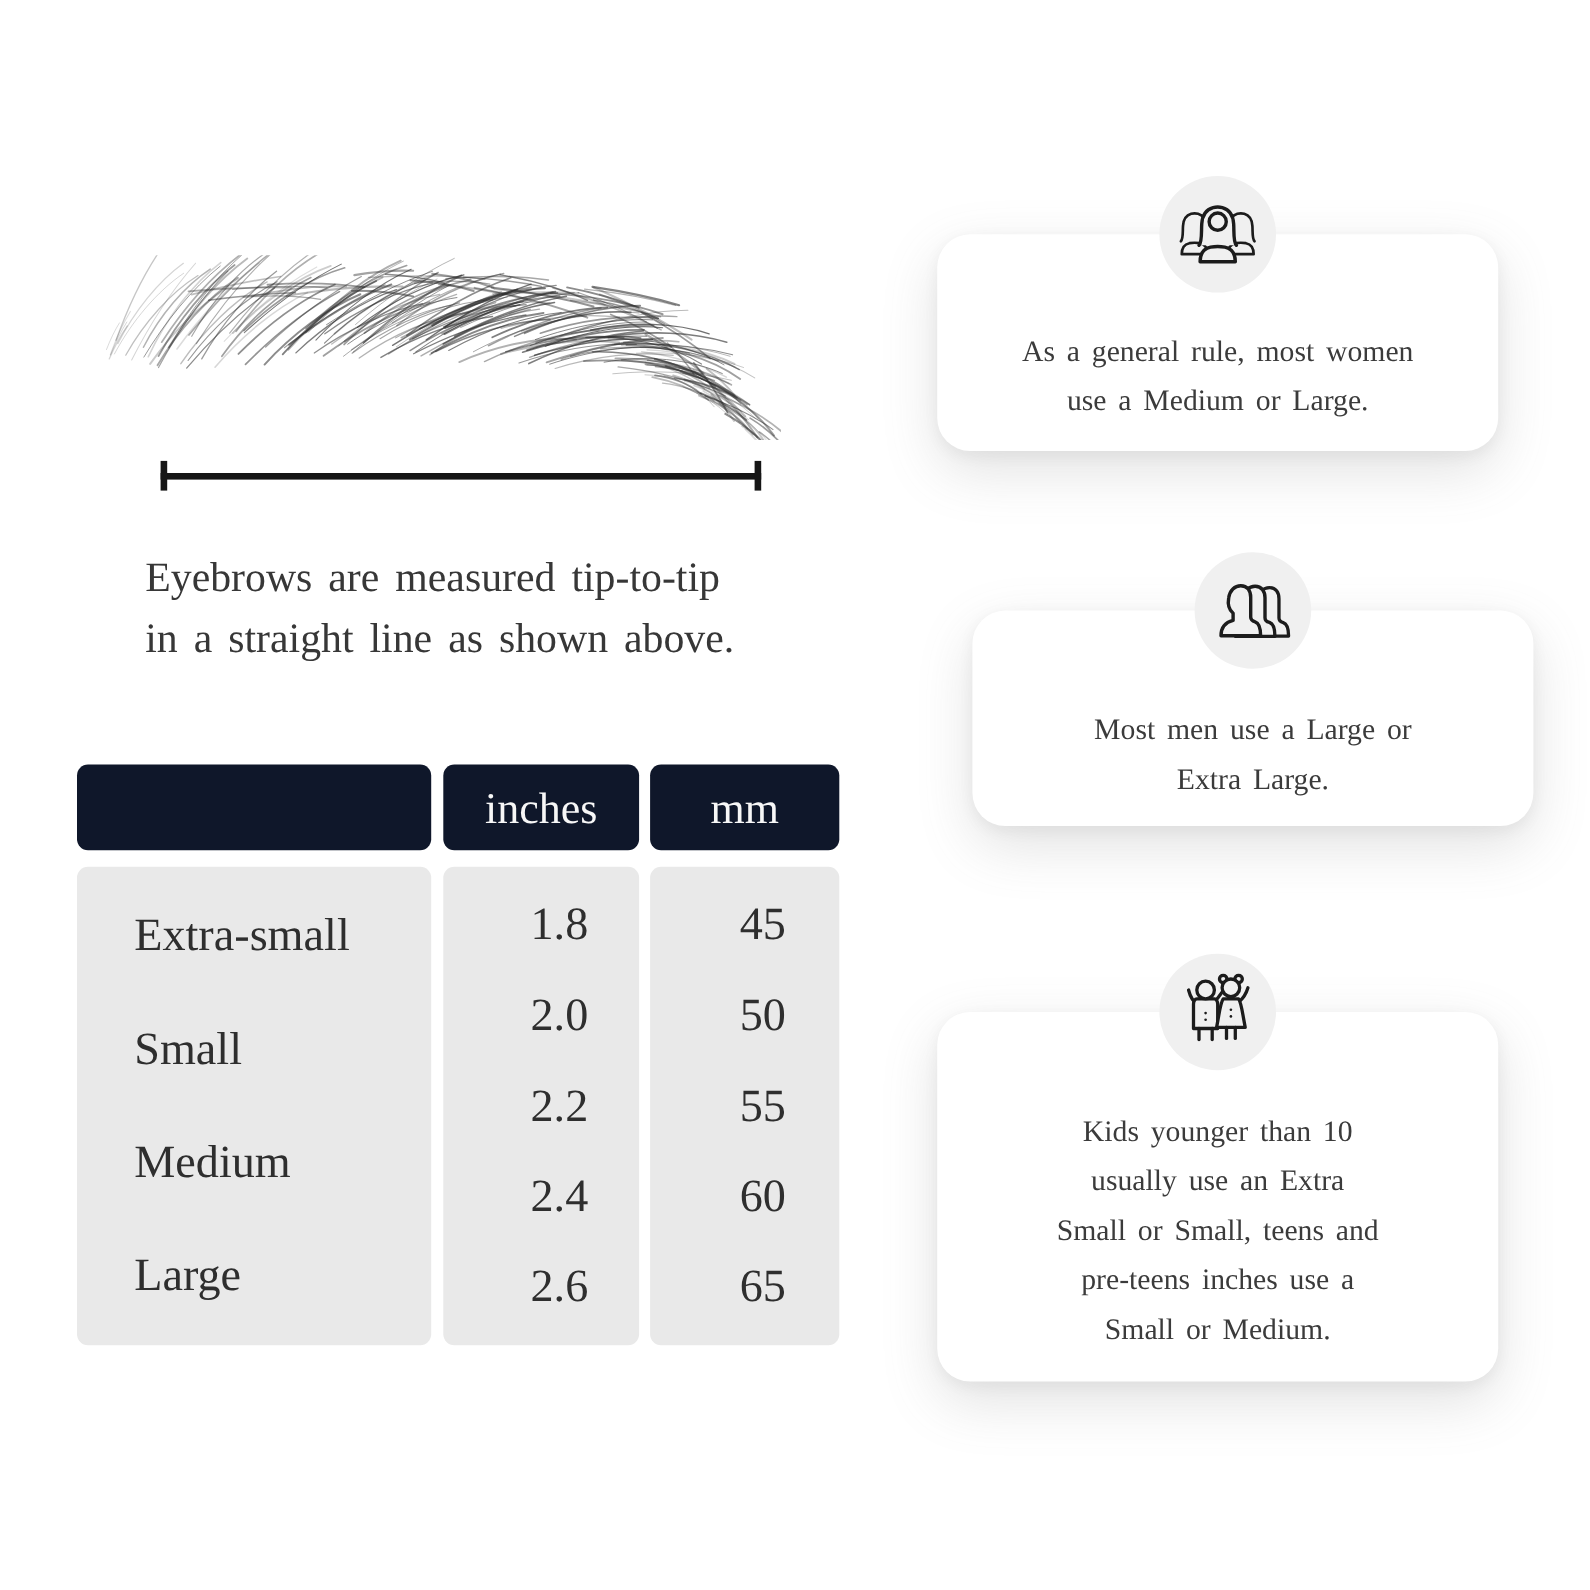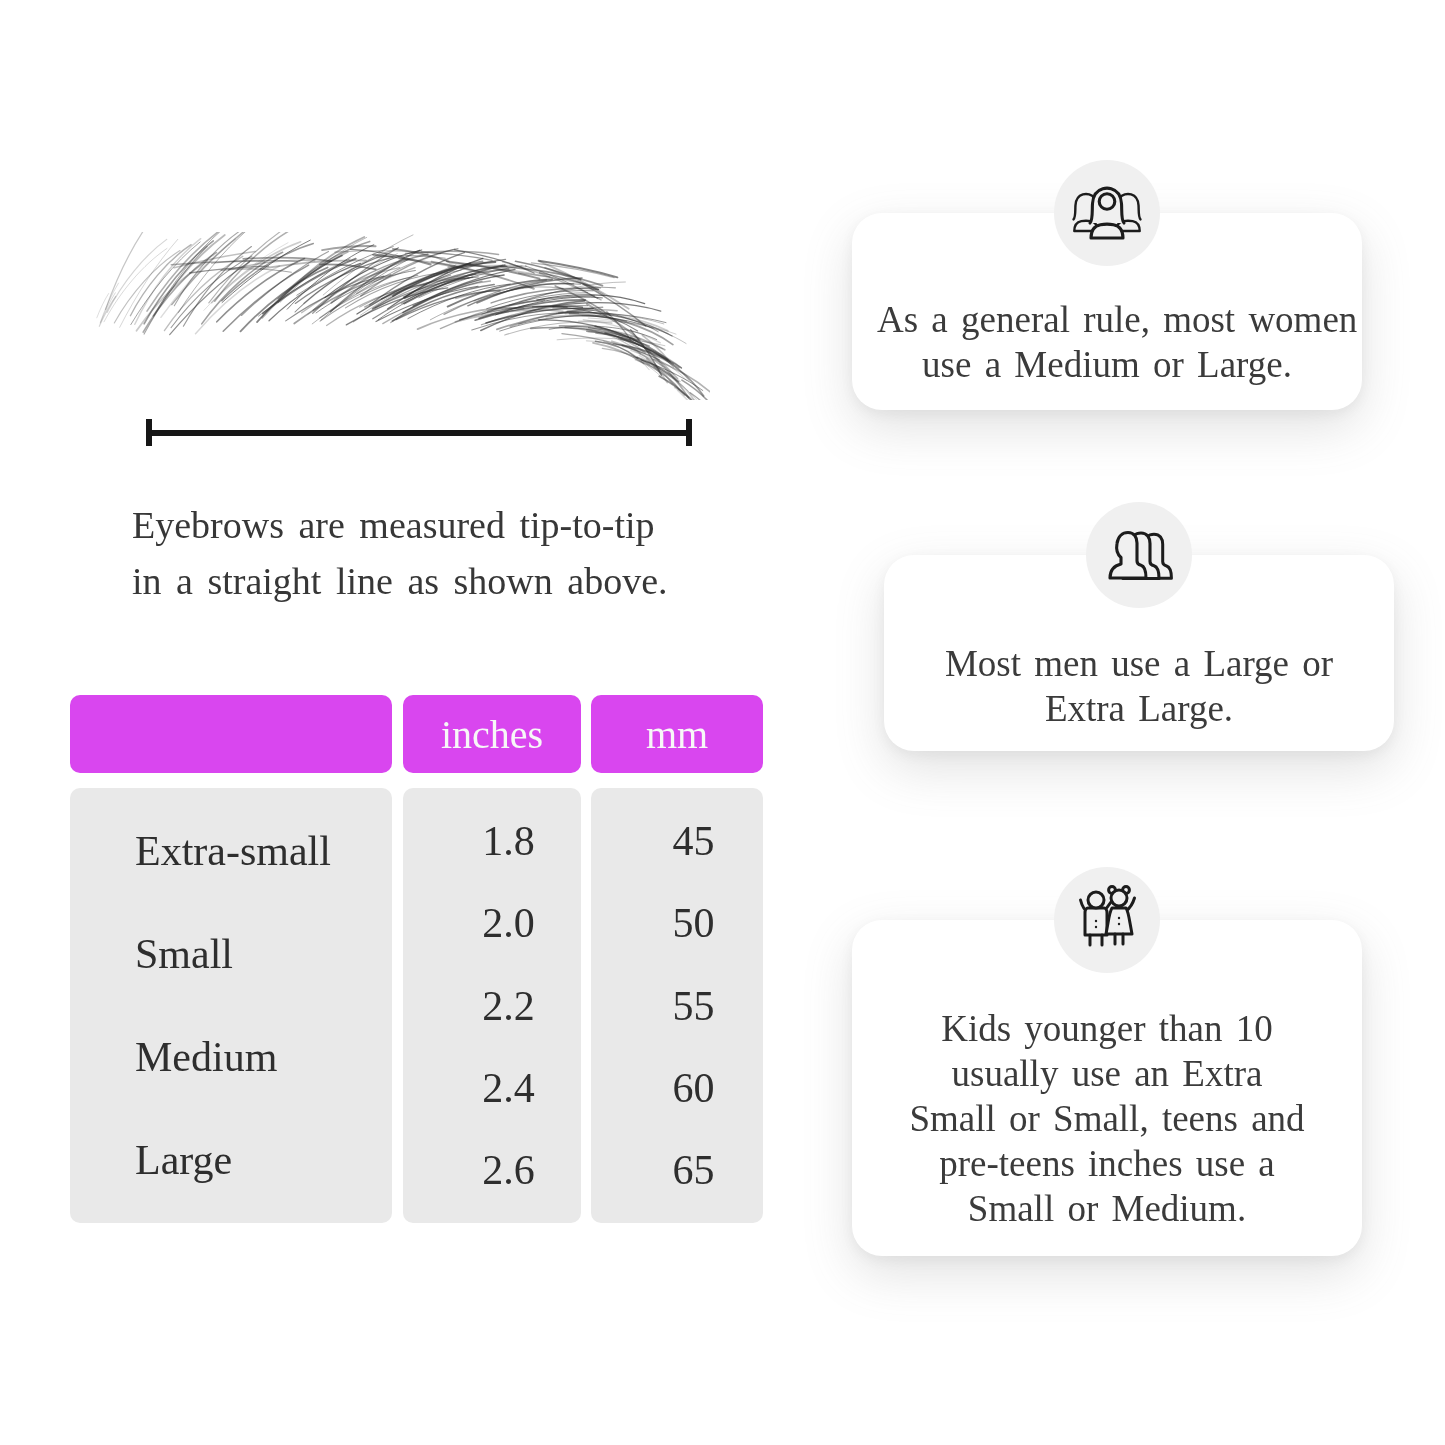--- a/index.html
+++ b/index.html
@@ -12,34 +12,34 @@
   .measure-line{position:absolute;left:146px;top:430px;width:546px;height:6px;background:#161616;}
   .measure-cap{position:absolute;top:419px;width:6px;height:27px;background:#161616;}
   .cap-left{left:146px;}
   .cap-right{left:686px;}
   .caption{
     position:absolute;left:132px;top:497px;width:640px;
     font-size:38px;line-height:56px;word-spacing:5px;color:#373737;
   }
   
   .tbl-box{position:absolute;border-radius:10px;}
-  .tbl-head{background:#d946ef;color:#f7f7f7;top:695px;height:78px;
+  .tbl-head{background:#0f172a;color:#f7f7f7;top:695px;height:78px;
     display:flex;align-items:center;justify-content:center;font-size:40px;}
   .tbl-col{background:#e9e9e9;top:788px;height:435px;display:flex;flex-direction:column;
     padding:12px 0;box-sizing:border-box;font-size:42px;color:#2e2e2e;}
   .col-1{left:70px;width:322px;}
   .col-2{left:403px;width:178px;}
   .col-3{left:591px;width:172px;}
   .tbl-cell{flex:1;display:flex;align-items:center;justify-content:center;padding-left:33px;}
-  .col-1 .tbl-cell{justify-content:flex-start;padding-left:65px;}
+  .col-1 .tbl-cell{justify-content:flex-start;padding-left:52px;}
   
   .card{
     position:absolute;left:852px;width:510px;background:#ffffff;border-radius:30px;
     box-shadow:0 18px 50px rgba(110,110,110,0.20), 0 4px 14px rgba(0,0,0,0.05);
-    box-sizing:border-box;text-align:center;font-size:37px;line-height:45px;
+    box-sizing:border-box;text-align:center;font-size:27px;line-height:45px;
     word-spacing:4px;color:#3b3b3b;
   }
   .card-icon-circle{
     position:absolute;left:50%;top:-53px;transform:translateX(-50%);
     width:106px;height:106px;border-radius:50%;background:#f0f0f0;
     display:flex;align-items:center;justify-content:center;
   }
   .card-icon-circle svg{display:block;}
   .card-line{white-space:nowrap;}
 </style>

